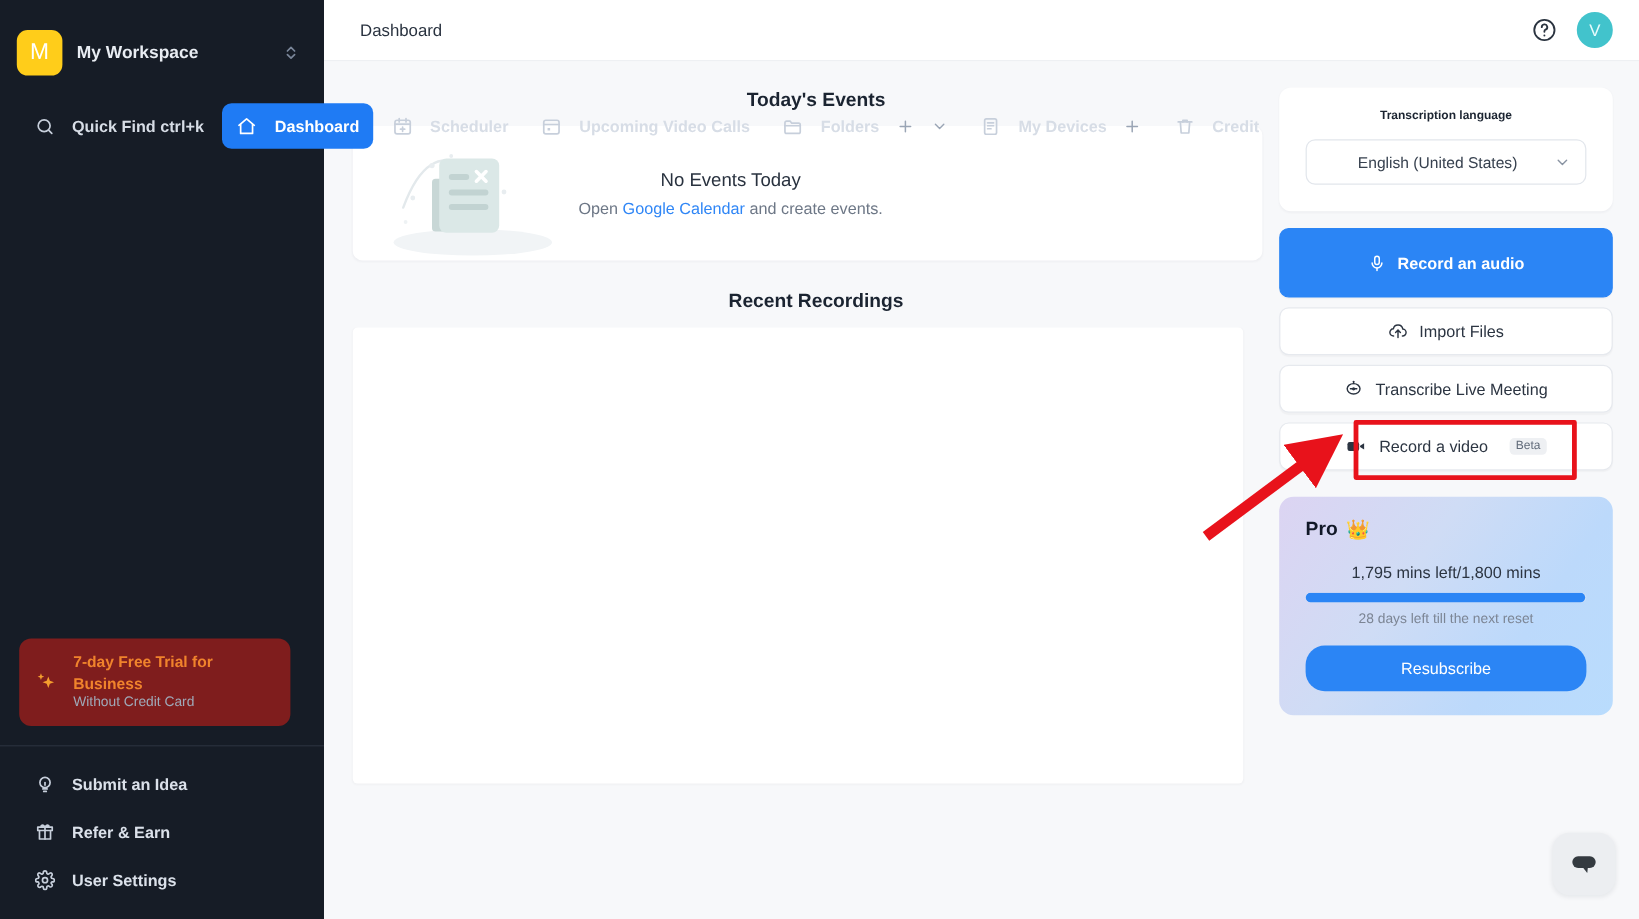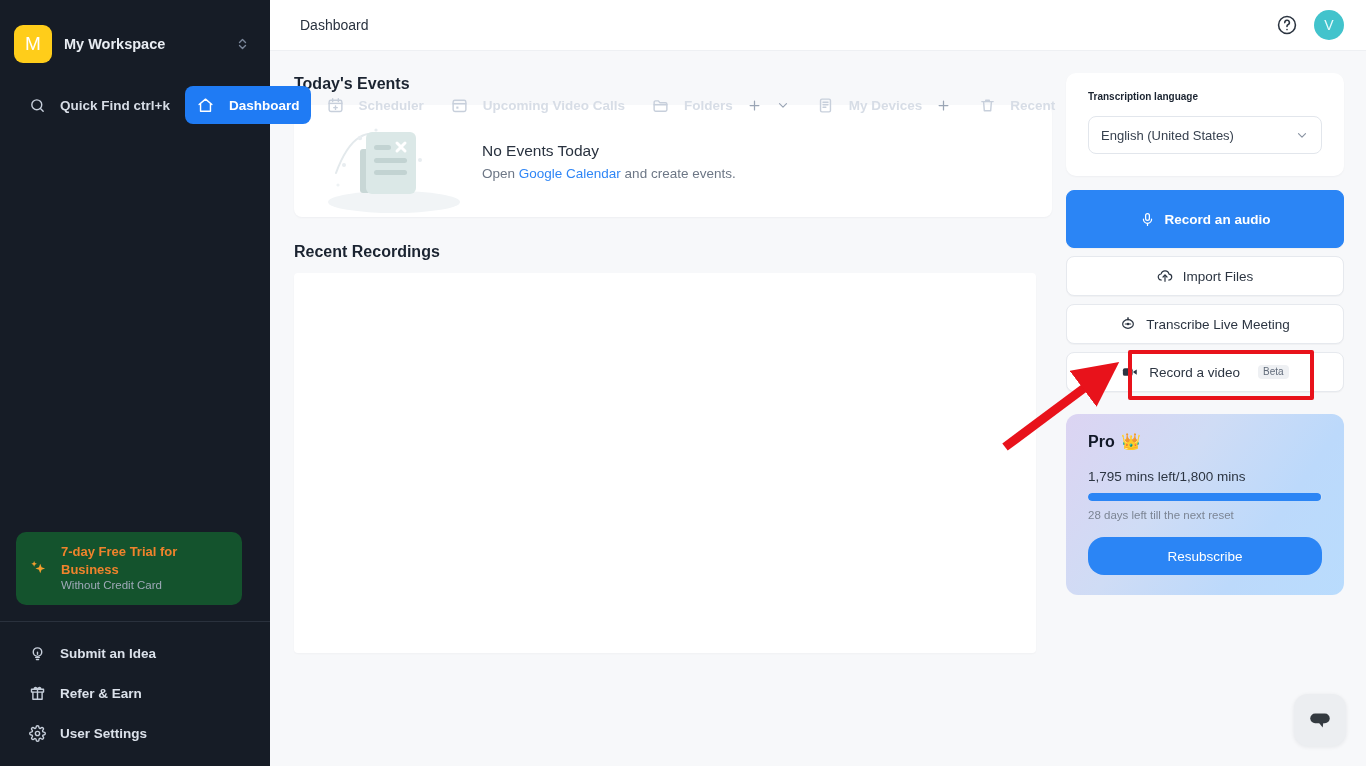--- a/index.html
+++ b/index.html
@@ -53,21 +53,21 @@
   .nav-item.active { background: #1f7bf4; color: #ffffff; }
   .nav-item.active .ico { color: #ffffff; }
   .nav-item .label { flex: 1 1 auto; white-space: nowrap; }
   .nav-actions { display: flex; align-items: center; gap: 14px; color: #9aa5b5; }
   .nav-actions span { display:flex; align-items:center; justify-content:center; cursor:pointer; }
 
   .spacer { flex: 1 1 auto; }
 
   .trial {
     margin: 0 28px 16px 16px;
-    background: #14532d;
+    background: #7f1d1d;
     border-radius: 10px;
     padding: 11px 12px;
     display: flex; align-items: center; gap: 12px;
     cursor: pointer;
   }
   .trial .sparkle { color: #f59e2e; font-size: 18px; flex: 0 0 auto; display:flex; }
   .trial-title { color: #f0832c; font-size: 13px; font-weight: 700; line-height: 1.35; }
   .trial-sub { color: #9fa9b8; font-size: 11.5px; line-height: 1.35; }
 
   .sb-divider { height: 1px; background: #2a313d; margin: 0; }
@@ -84,21 +84,21 @@
   }
   .topbar-title { font-size: 14px; color: #29323f; flex: 1 1 auto; }
   .help-icon { width: 22px; height:22px; color:#2b3440; cursor:pointer; margin-right:16px; display:flex; }
   .avatar {
     width: 30px; height: 30px; border-radius: 50%;
     background: #42c3cc; color: #e9fbfc;
     display: flex; align-items: center; justify-content: center;
     font-size: 14px; font-weight: 500; cursor: pointer;
   }
 
-  .body { flex: 1 1 auto; display: flex; min-height: 0; }
+  .body { flex: 1 1 auto; display: flex; min-height: 0; text-align: center; }
   .content { flex: 1 1 auto; padding: 24px 0 0 24px; min-width: 0; }
   .section-title { font-size: 16px; font-weight: 700; color: #1b2431; margin-bottom: 12px; }
 
   .events-card {
     background: #fff; border-radius: 8px;
     height: 112px; width: 100%; max-width: 758px;
     display: flex; align-items: center; padding: 0 8px;
     box-shadow: 0 1px 2px rgba(16,24,40,.04);
   }
   .events-illu { width: 180px; height: 112px; flex: 0 0 180px; position: relative; }
@@ -280,21 +280,21 @@
       </div>
 
       <div class="nav-item">
         <span class="ico">
           <svg width="17" height="17" viewBox="0 0 24 24" fill="none" stroke="currentColor" stroke-width="2" stroke-linecap="round" stroke-linejoin="round">
               <path d="M4 6.5h16"></path>
               <path d="M9.5 6.5V4.5h5v2"></path>
               <path d="M6.5 6.5l1 13h9l1-13"></path>
             </svg>
         </span>
-        <span class="label">Recent</span>
+        <span class="label">Credit</span>
       </div>
 
     </nav>
 
     <div class="spacer"></div>
 
     <div class="trial">
       <span class="sparkle">
         <svg width="21" height="21" viewBox="0 0 24 24" fill="currentColor">
             <path d="M14 6.5l1.5 4 4 1.5-4 1.5-1.5 4-1.5-4-4-1.5 4-1.5z"></path>

